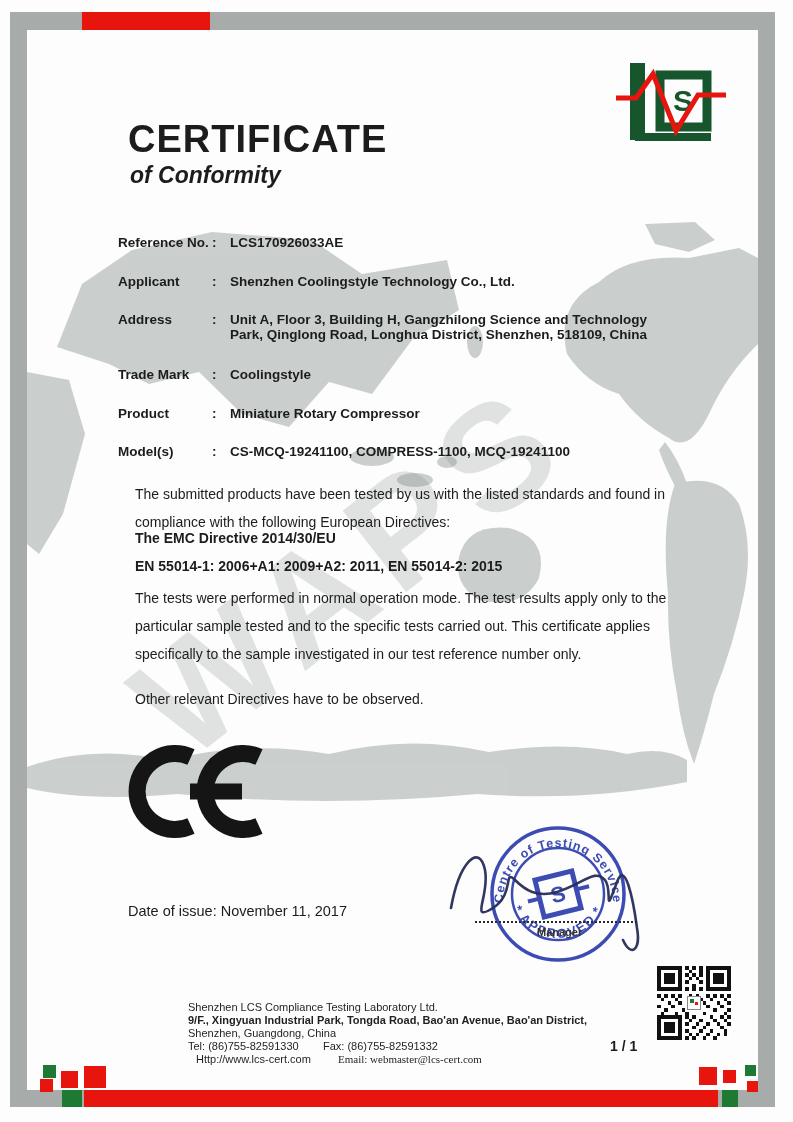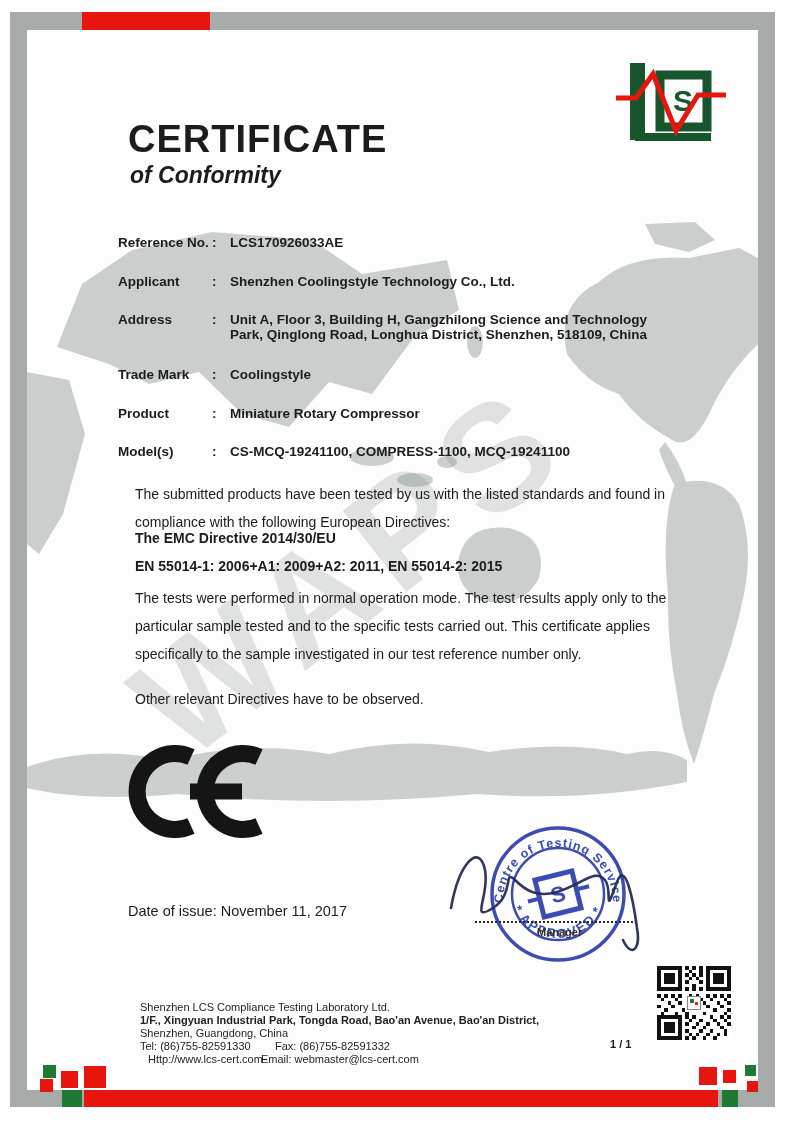--- a/index.html
+++ b/index.html
@@ -38,29 +38,29 @@
   .para{position:absolute;left:135px;width:545px;font-size:14px;line-height:28px;z-index:2;}
   .bold{font-weight:bold;}
   .ce{position:absolute;left:118px;top:744px;z-index:2;}
   .date-issue{position:absolute;left:128px;top:903px;font-size:14.5px;font-weight:normal;z-index:2;}
   
   .stamp{position:absolute;left:487px;top:823px;z-index:3;opacity:.92;}
   .signature{position:absolute;left:445px;top:828px;z-index:4;}
   .dotline{position:absolute;left:475px;top:921px;width:162px;border-bottom:2px dotted #2a2a2a;z-index:4;}
   .manager{position:absolute;left:537px;top:926px;font-size:11px;font-weight:bold;color:#333;z-index:3;}
   
-  .foot{position:absolute;z-index:2;font-size:11px;line-height:13px;color:#1f1f1f;}
+  .foot{position:absolute;z-index:2;font-size:11px;line-height:13px;color:#1f1f1f;margin-left:48px;}
   .f-company{left:140px;top:1001px;}
   .f-addr1{left:140px;top:1014px;font-weight:bold;}
   .f-addr2{left:140px;top:1027px;}
   .f-tel{left:140px;top:1040px;}
   .f-web{left:148px;top:1053px;}
   .f-fax{left:275px;top:1040px;}
-  .f-email{left:261px;top:1053px;}
-  .pagenum{position:absolute;left:610px;top:1038px;font-size:11px;font-weight:bold;z-index:2;}
+  .f-email{left:290px;top:1053px;font-family:Liberation Serif, serif;}
+  .pagenum{position:absolute;left:610px;top:1038px;font-size:14px;font-weight:bold;z-index:2;}
   .qr{position:absolute;left:657px;top:966px;z-index:2;}
 </style>
 </head>
 <body>
 
 <div class="page">
 
   <div class="fr fr-top"></div>
   <div class="fr fr-bottom"></div>
   <div class="fr fr-left"></div>
@@ -175,21 +175,21 @@
     </g>
   </svg>
 
   <svg class="signature" width="210" height="135" viewBox="0 0 210 135">
     <path d="M6,80 C14,35 34,14 40,42 C45,68 24,95 48,80 C70,66 58,40 70,52 C80,62 92,70 112,64 C138,56 150,40 160,52 C168,62 158,92 172,54 C180,32 188,70 192,100 C196,122 186,130 178,112" fill="none" stroke="#262c55" stroke-width="2.6" stroke-linecap="round" opacity="0.95"></path>
   </svg>
   <div class="dotline"></div>
   <div class="manager">Manager</div>
 
   <div class="foot f-company">Shenzhen LCS Compliance Testing Laboratory Ltd.</div>
-  <div class="foot f-addr1">1/F., Xingyuan Industrial Park, Tongda Road, Bao'an Avenue, Bao'an District,</div>
+  <div class="foot f-addr1">9/F., Xingyuan Industrial Park, Tongda Road, Bao'an Avenue, Bao'an District,</div>
   <div class="foot f-addr2">Shenzhen, Guangdong, China</div>
   <div class="foot f-tel">Tel: (86)755-82591330</div>
   <div class="foot f-fax">Fax: (86)755-82591332</div>
   <div class="foot f-web">Http://www.lcs-cert.com</div>
   <div class="foot f-email">Email: webmaster@lcs-cert.com</div>
   <div class="pagenum">1 / 1</div>
 
   <svg class="qr" width="74" height="74" viewBox="0 0 21 21" shape-rendering="crispEdges">
     <rect x="0" y="0" width="21" height="21" fill="#fff"></rect>
     <g fill="#111">

